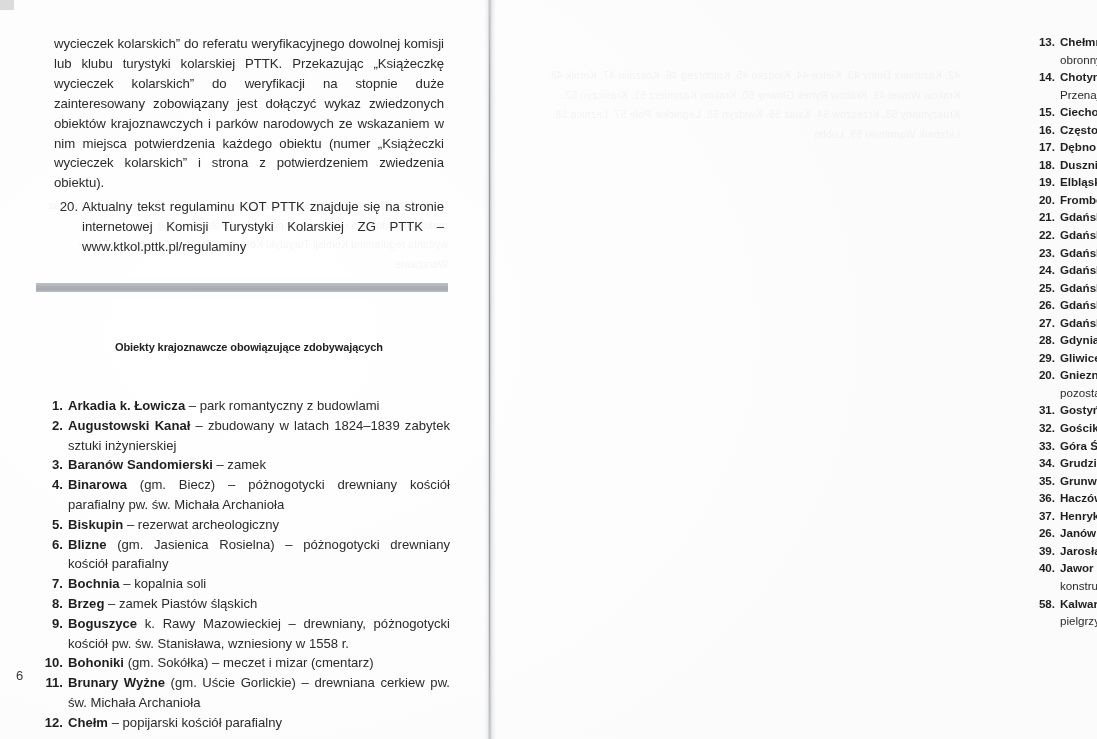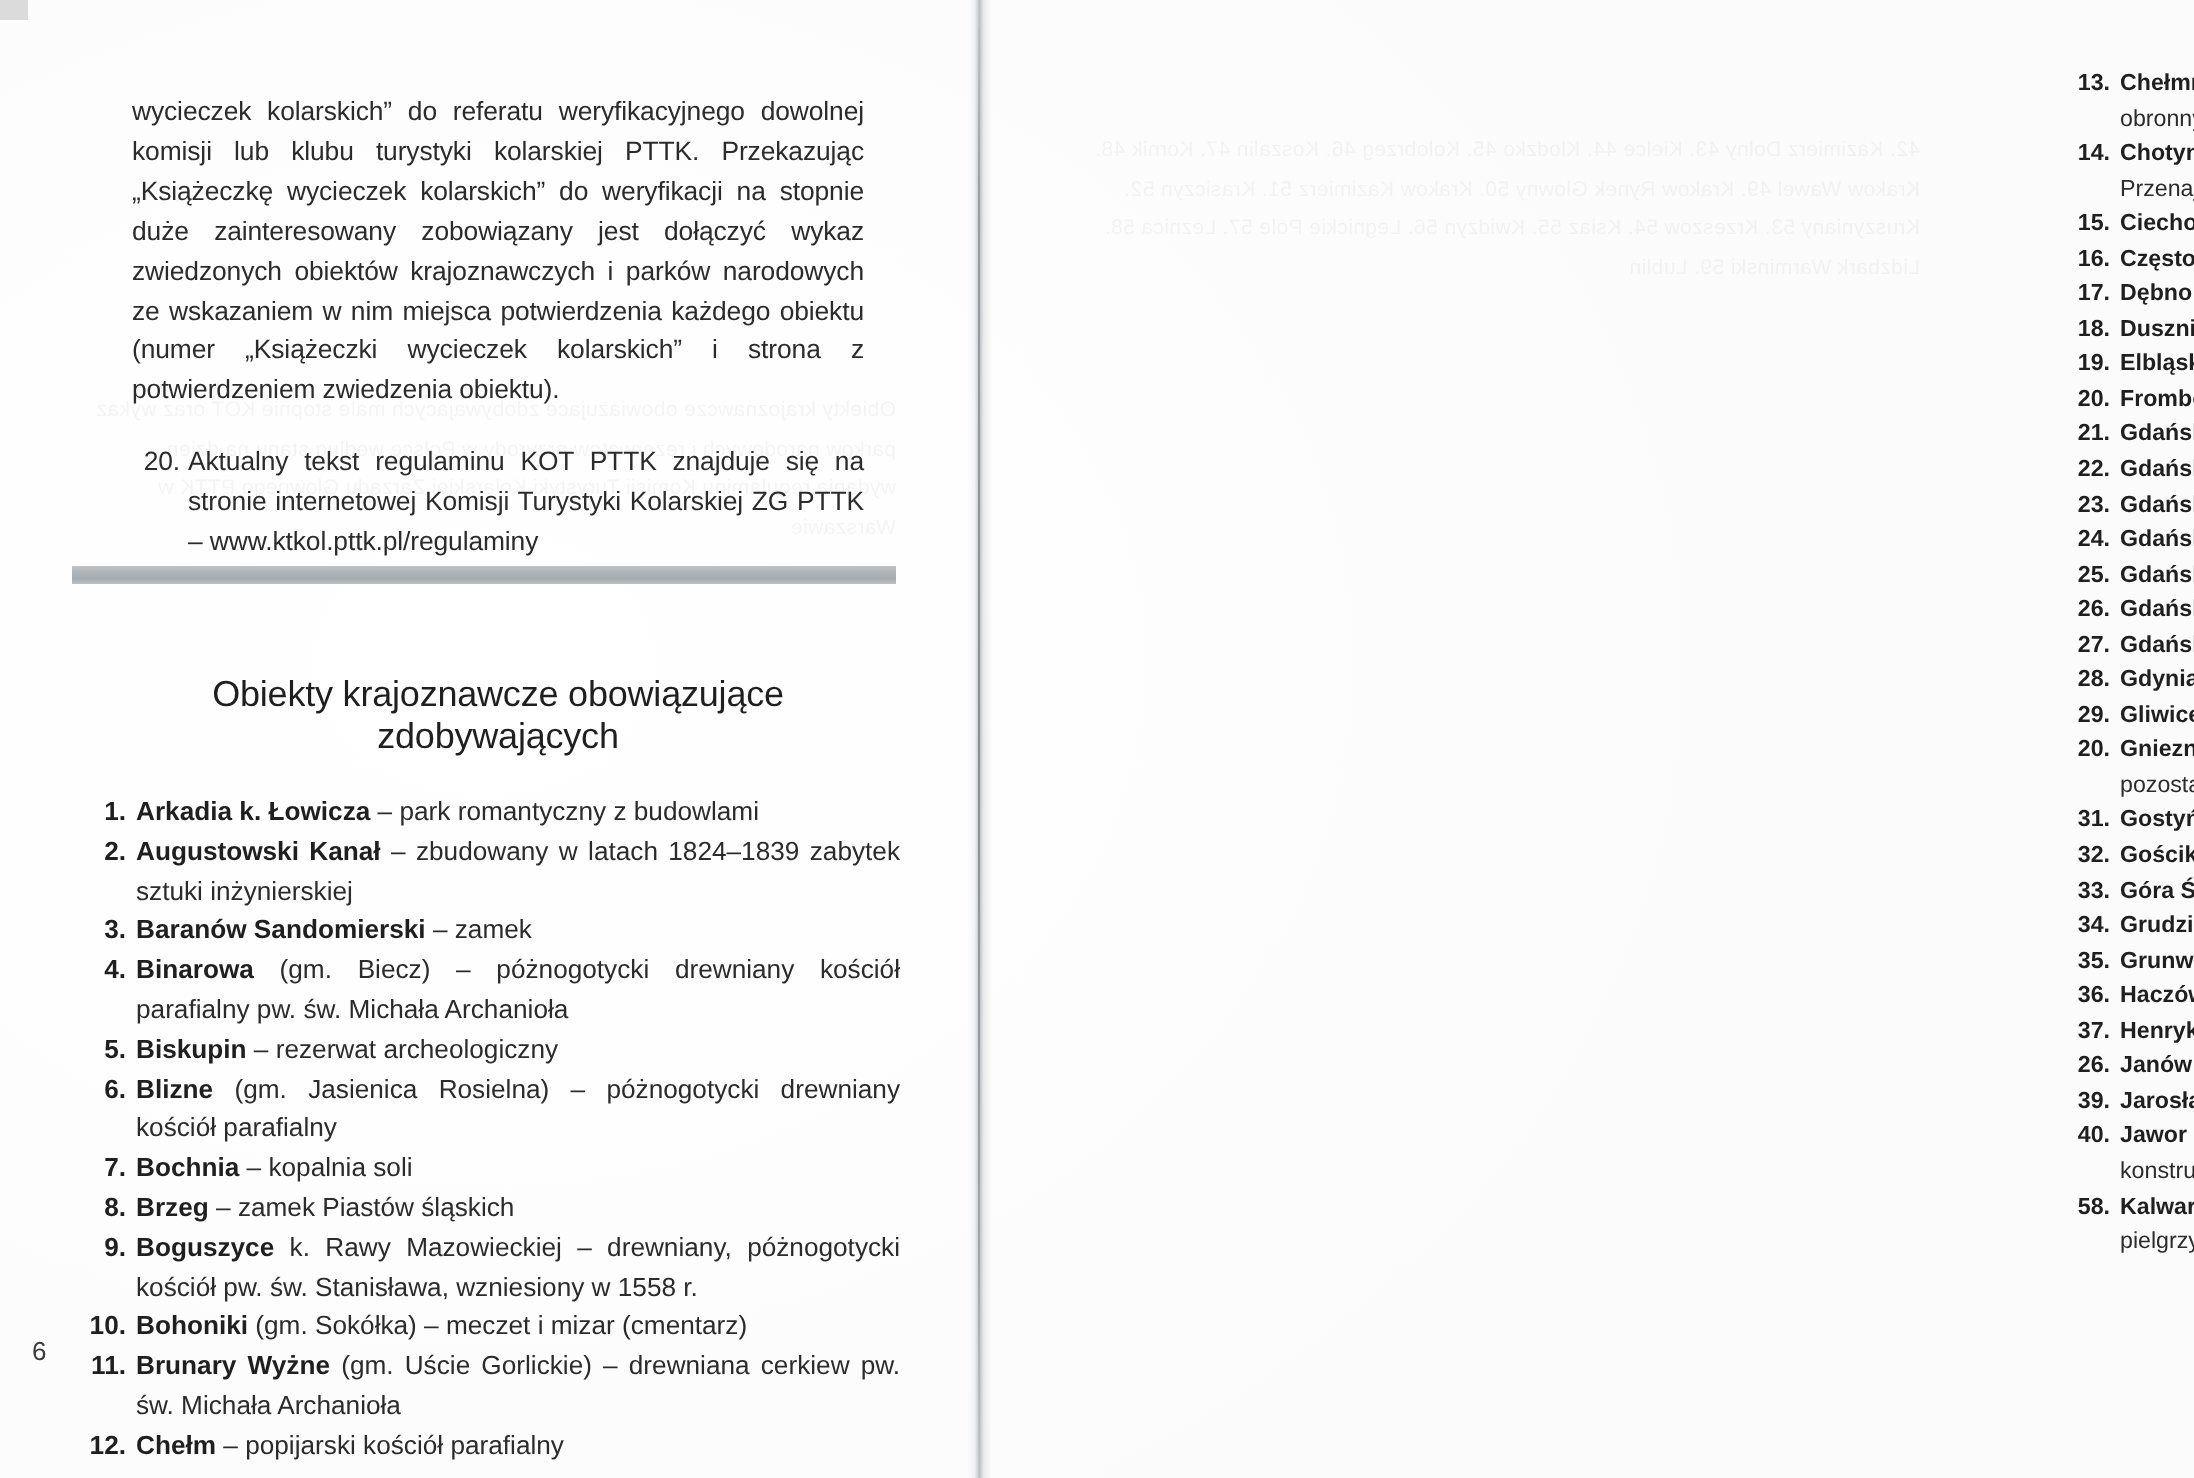--- a/index.html
+++ b/index.html
@@ -84,21 +84,21 @@
   
   .lcol {
     left: 50px;
     top: 30px;
     width: 398px;
     font-size: 13.2px;
     line-height: 19.9px;
     text-align: justify;
     letter-spacing: -0.05px;
   }
-  .lcol p { margin: 16px; }
+  .lcol p { margin: 4px; }
   .para-cont { text-indent: 0; }
 
   
   .numpara {
     position: relative;
     padding-left: 28px;
     margin-top: 0;
   }
   .numpara > .num {
     position: absolute;
@@ -119,22 +119,22 @@
     opacity: 0.92;
   }
 
   
   .section-heading {
     position: absolute;
     left: 50px;
     top: 337px;
     width: 398px;
     text-align: center;
-    font-size: 18px;
-    font-weight: normal;
+    font-size: 11px;
+    font-weight: bold;
     line-height: 20.5px;
     color: #1f1f1f;
     letter-spacing: -0.1px;
   }
 
   
   .list-left {
     position: absolute;
     left: 38px;
     top: 396px;

